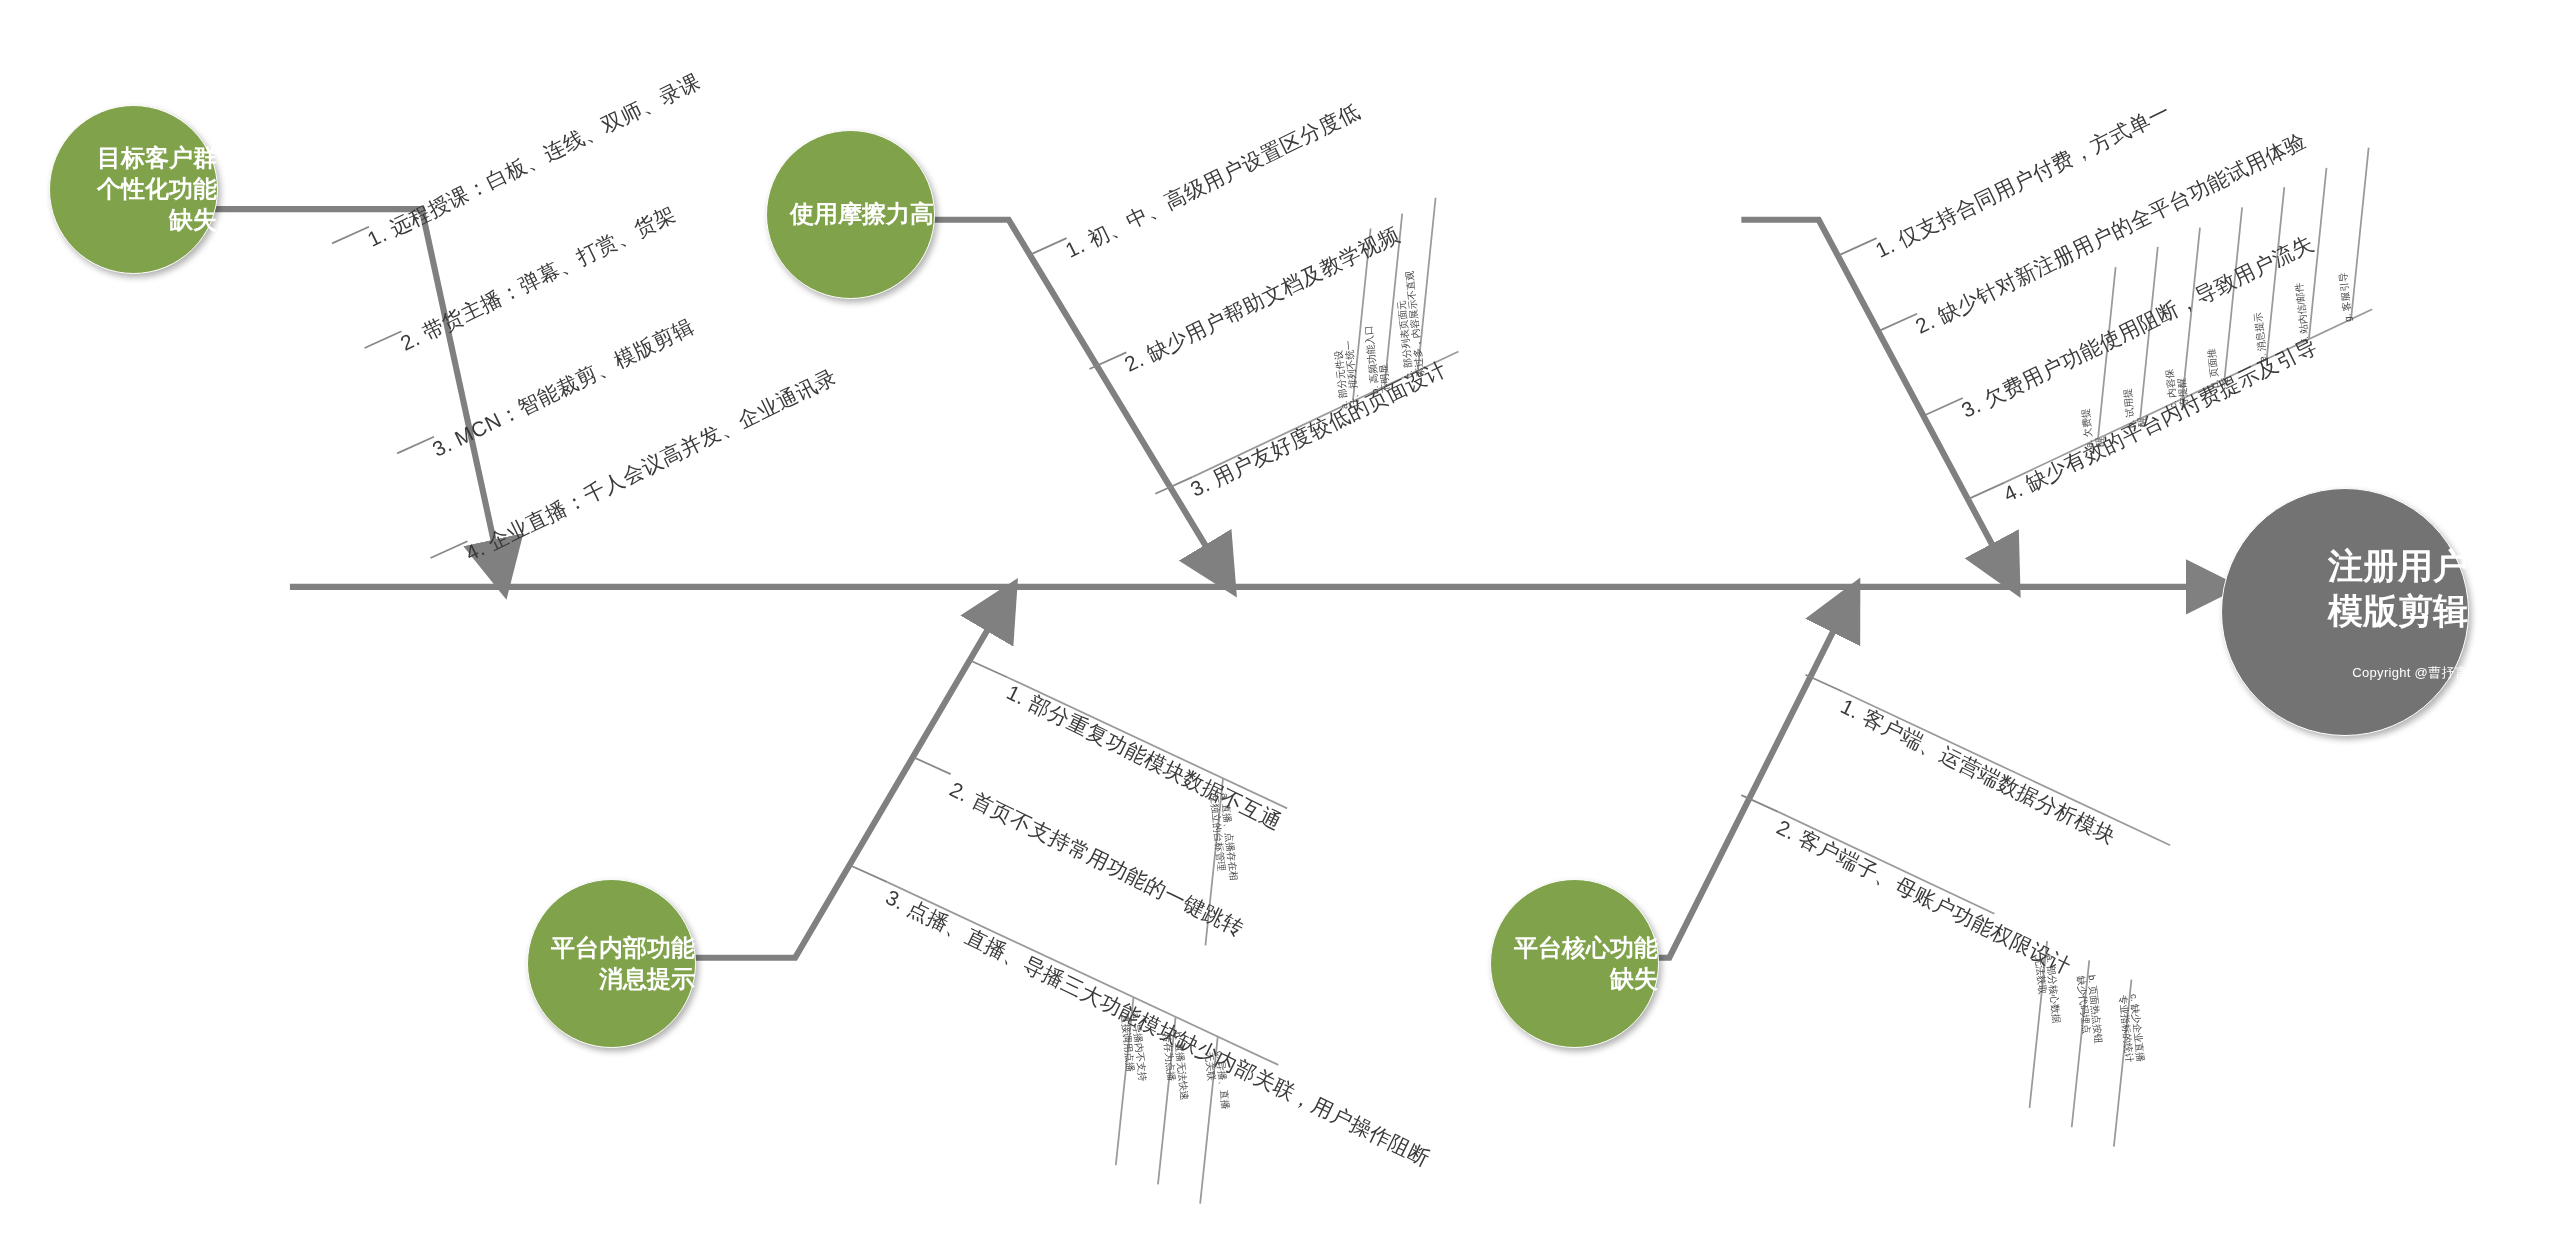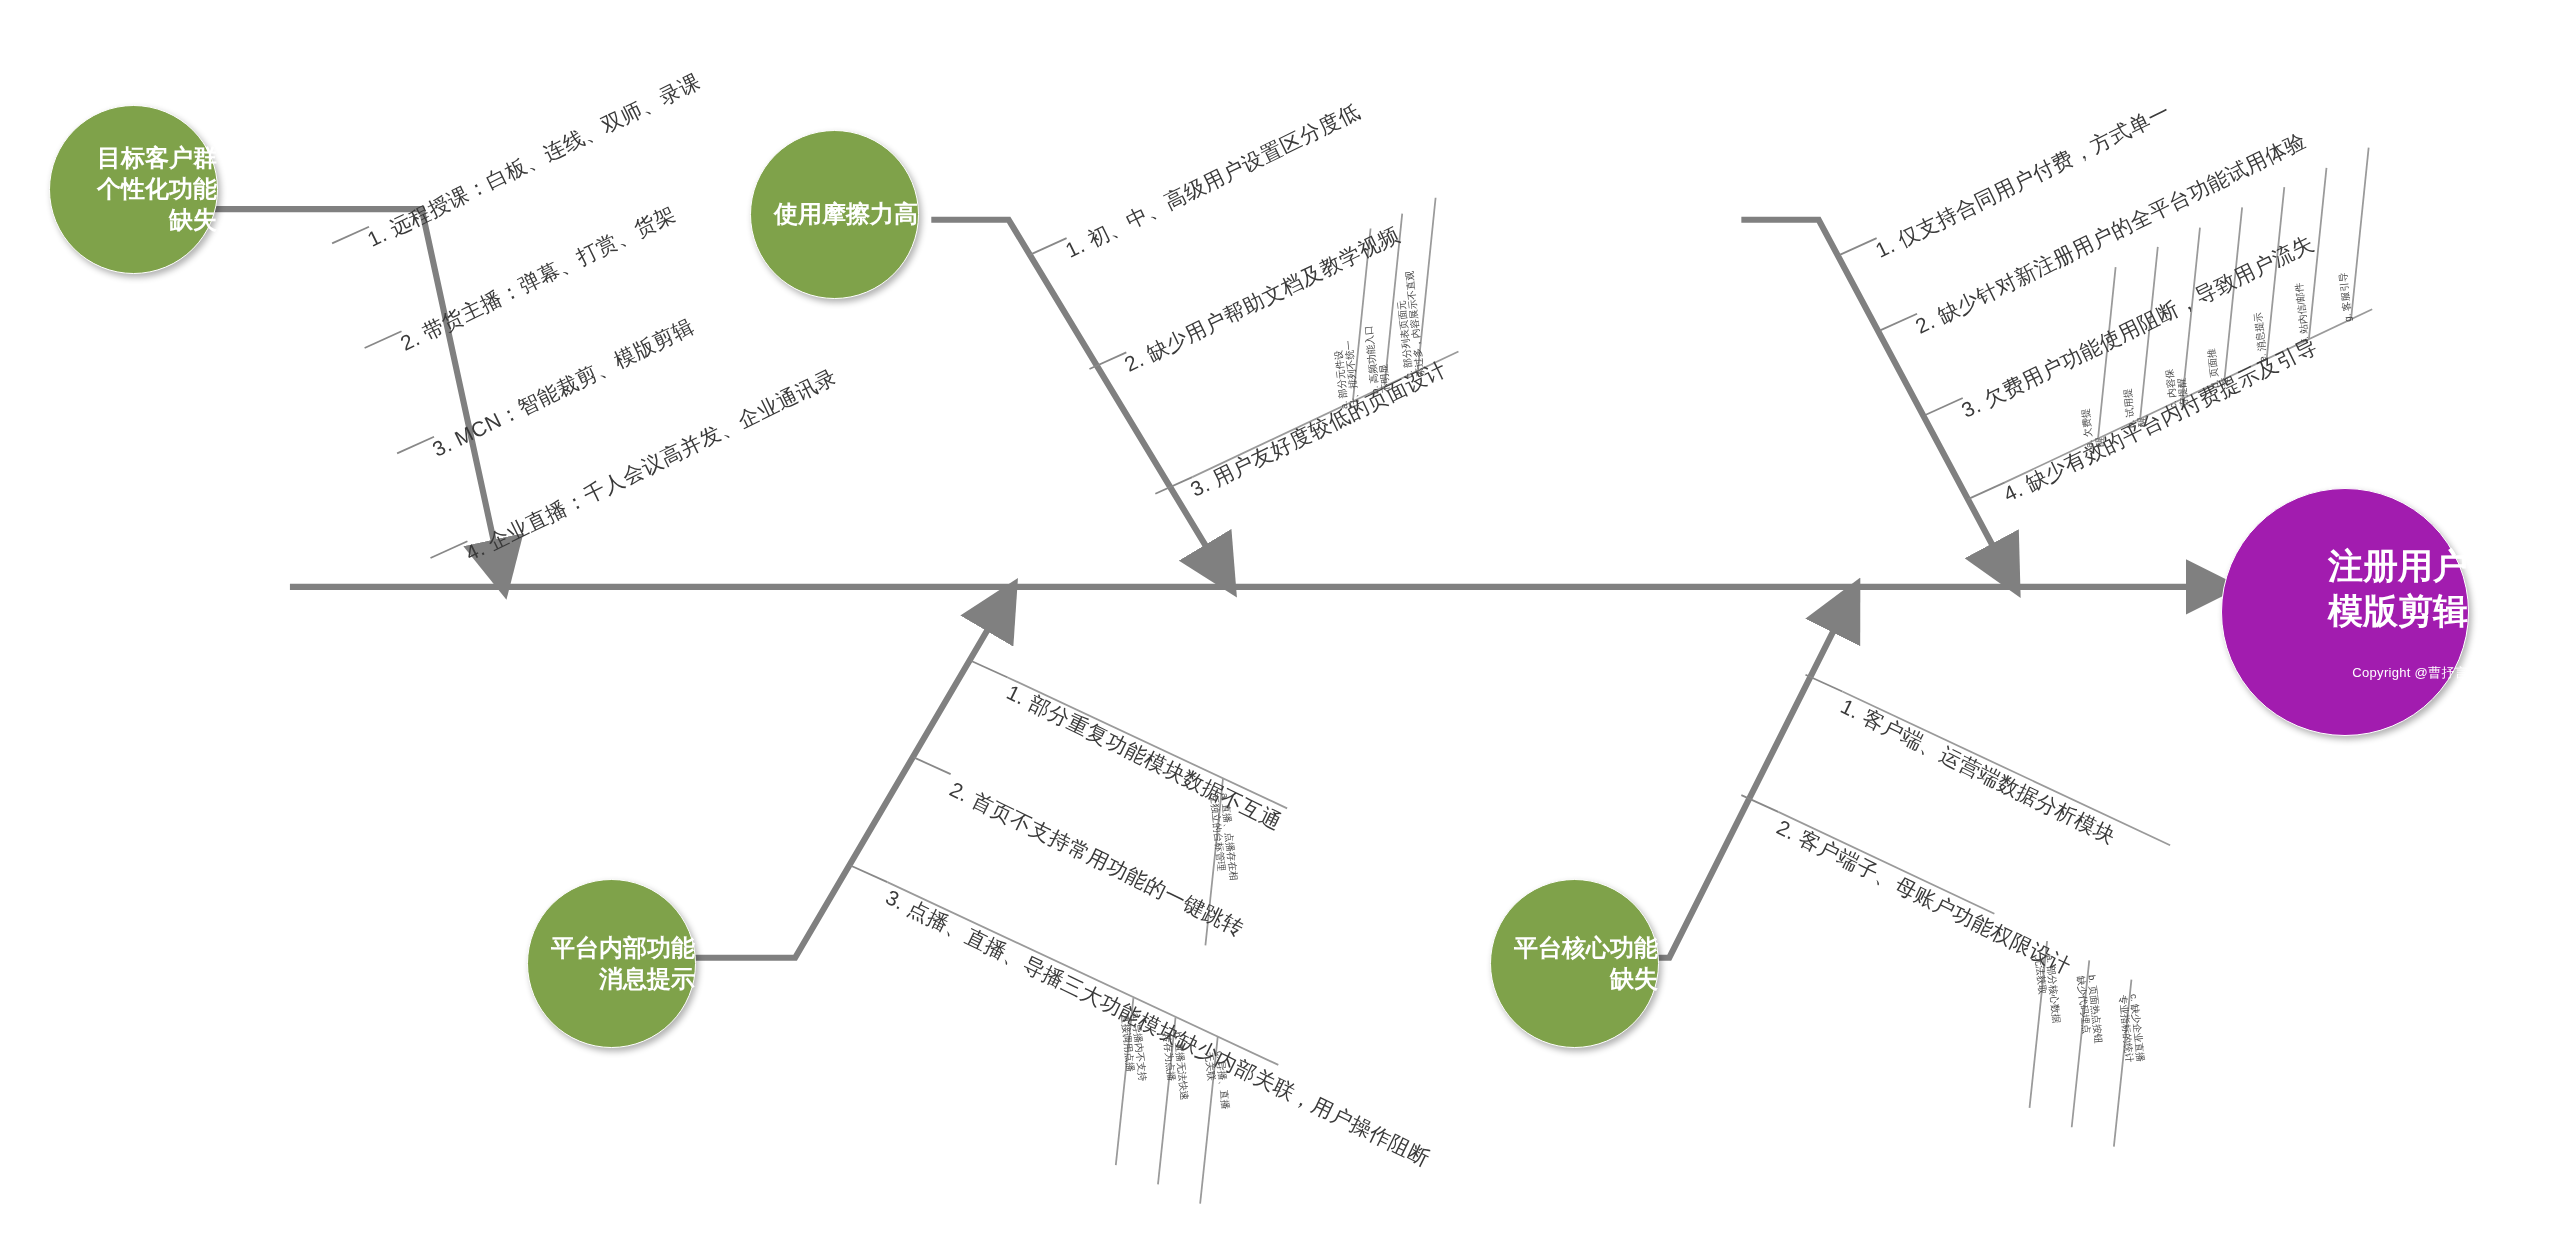--- a/index.html
+++ b/index.html
@@ -5,21 +5,21 @@
   html,body{margin:0;padding:0;background:#ffffff;}
   body{width:2576px;height:1260px;position:relative;overflow:hidden;
        font-family:"Liberation Sans","DejaVu Sans",sans-serif;}
   #stage{position:absolute;left:0;top:0;width:2576px;height:1260px;}
   svg.layer{position:absolute;left:0;top:0;width:2576px;height:1260px;overflow:visible;}
 
   .node-circle{position:absolute;border-radius:50%;display:flex;flex-direction:column;
       align-items:flex-end;justify-content:center;text-align:center;color:#ffffff;
       box-shadow:2.6px 3.5px 6.2px rgba(0,0,0,.30);border:1.8px solid #ffffff;}
   .cause-circle{background:#7FA24A;font-weight:bold;font-size:24px;line-height:1.28;}
-  .effect-circle{background:#a21caf;font-weight:bold;font-size:35px;line-height:1.30;}
+  .effect-circle{background:#737373;font-weight:bold;font-size:35px;line-height:1.30;}
   .effect-circle .cpy{font-size:13px;font-weight:normal;margin-top:31px;letter-spacing:0.3px;}
   .node-circle .ln{display:block;white-space:nowrap;}
 
   .blabel{position:absolute;white-space:nowrap;color:#3a3a3a;font-size:21px;
       transform-origin:0 50%;letter-spacing:0.4px;}
   .sublabel{position:absolute;white-space:nowrap;color:#444;font-size:9.7px;
       transform-origin:0 50%;line-height:1.18;text-align:left;}
   .sublabel .s2{display:block;}
 </style>
 </head>
@@ -109,21 +109,21 @@
       <line x1="2024" y1="924" x2="2270" y2="1040"></line>
     </g>
   </svg>
 
   <div class="node-circle cause-circle" style="left:49px;top:105px;width:167px;height:167px;">
     <span class="ln">目标客户群</span>
     <span class="ln">个性化功能</span>
     <span class="ln">缺失</span>
   </div>
 
-  <div class="node-circle cause-circle" style="left:750px;top:130px;width:167px;height:167px;">
+  <div class="node-circle cause-circle" style="left:766px;top:130px;width:167px;height:167px;">
     <span class="ln">使用摩擦力高</span>
   </div>
 
 
   <div class="node-circle cause-circle" style="left:527px;top:879px;width:167px;height:167px;">
     <span class="ln">平台内部功能</span>
     <span class="ln">消息提示</span>
   </div>
 
   <div class="node-circle cause-circle" style="left:1490px;top:879px;width:167px;height:167px;">

